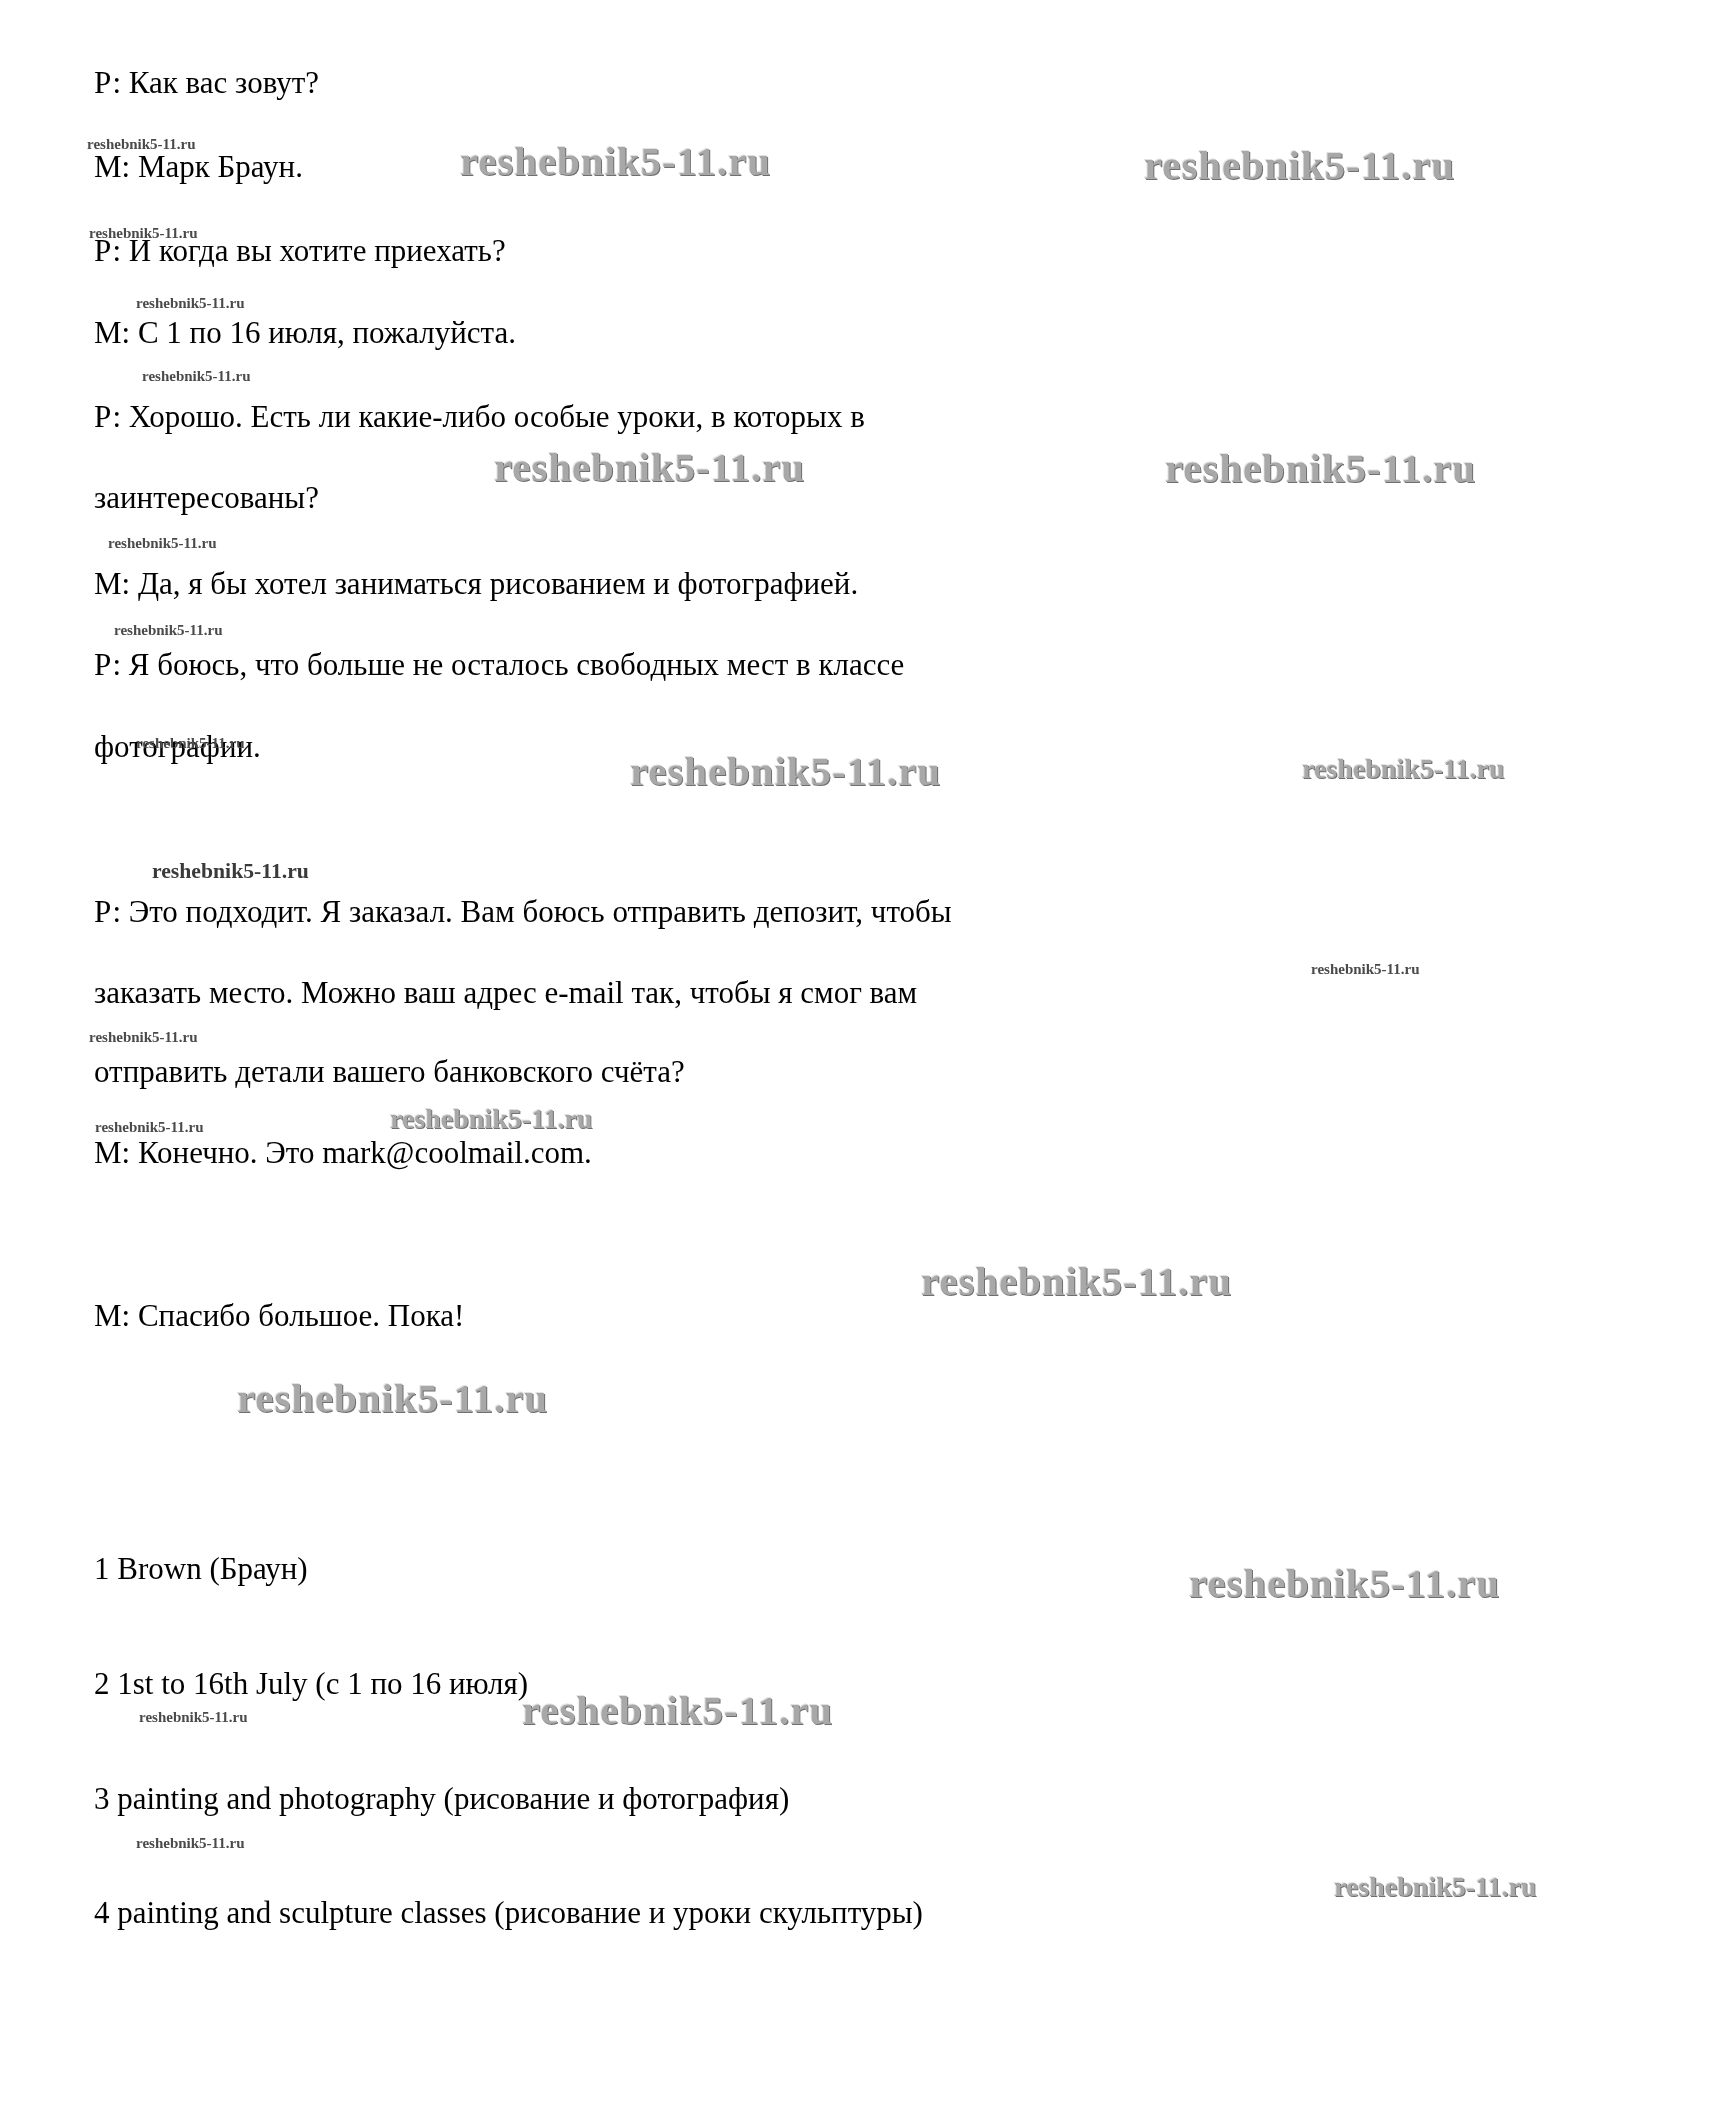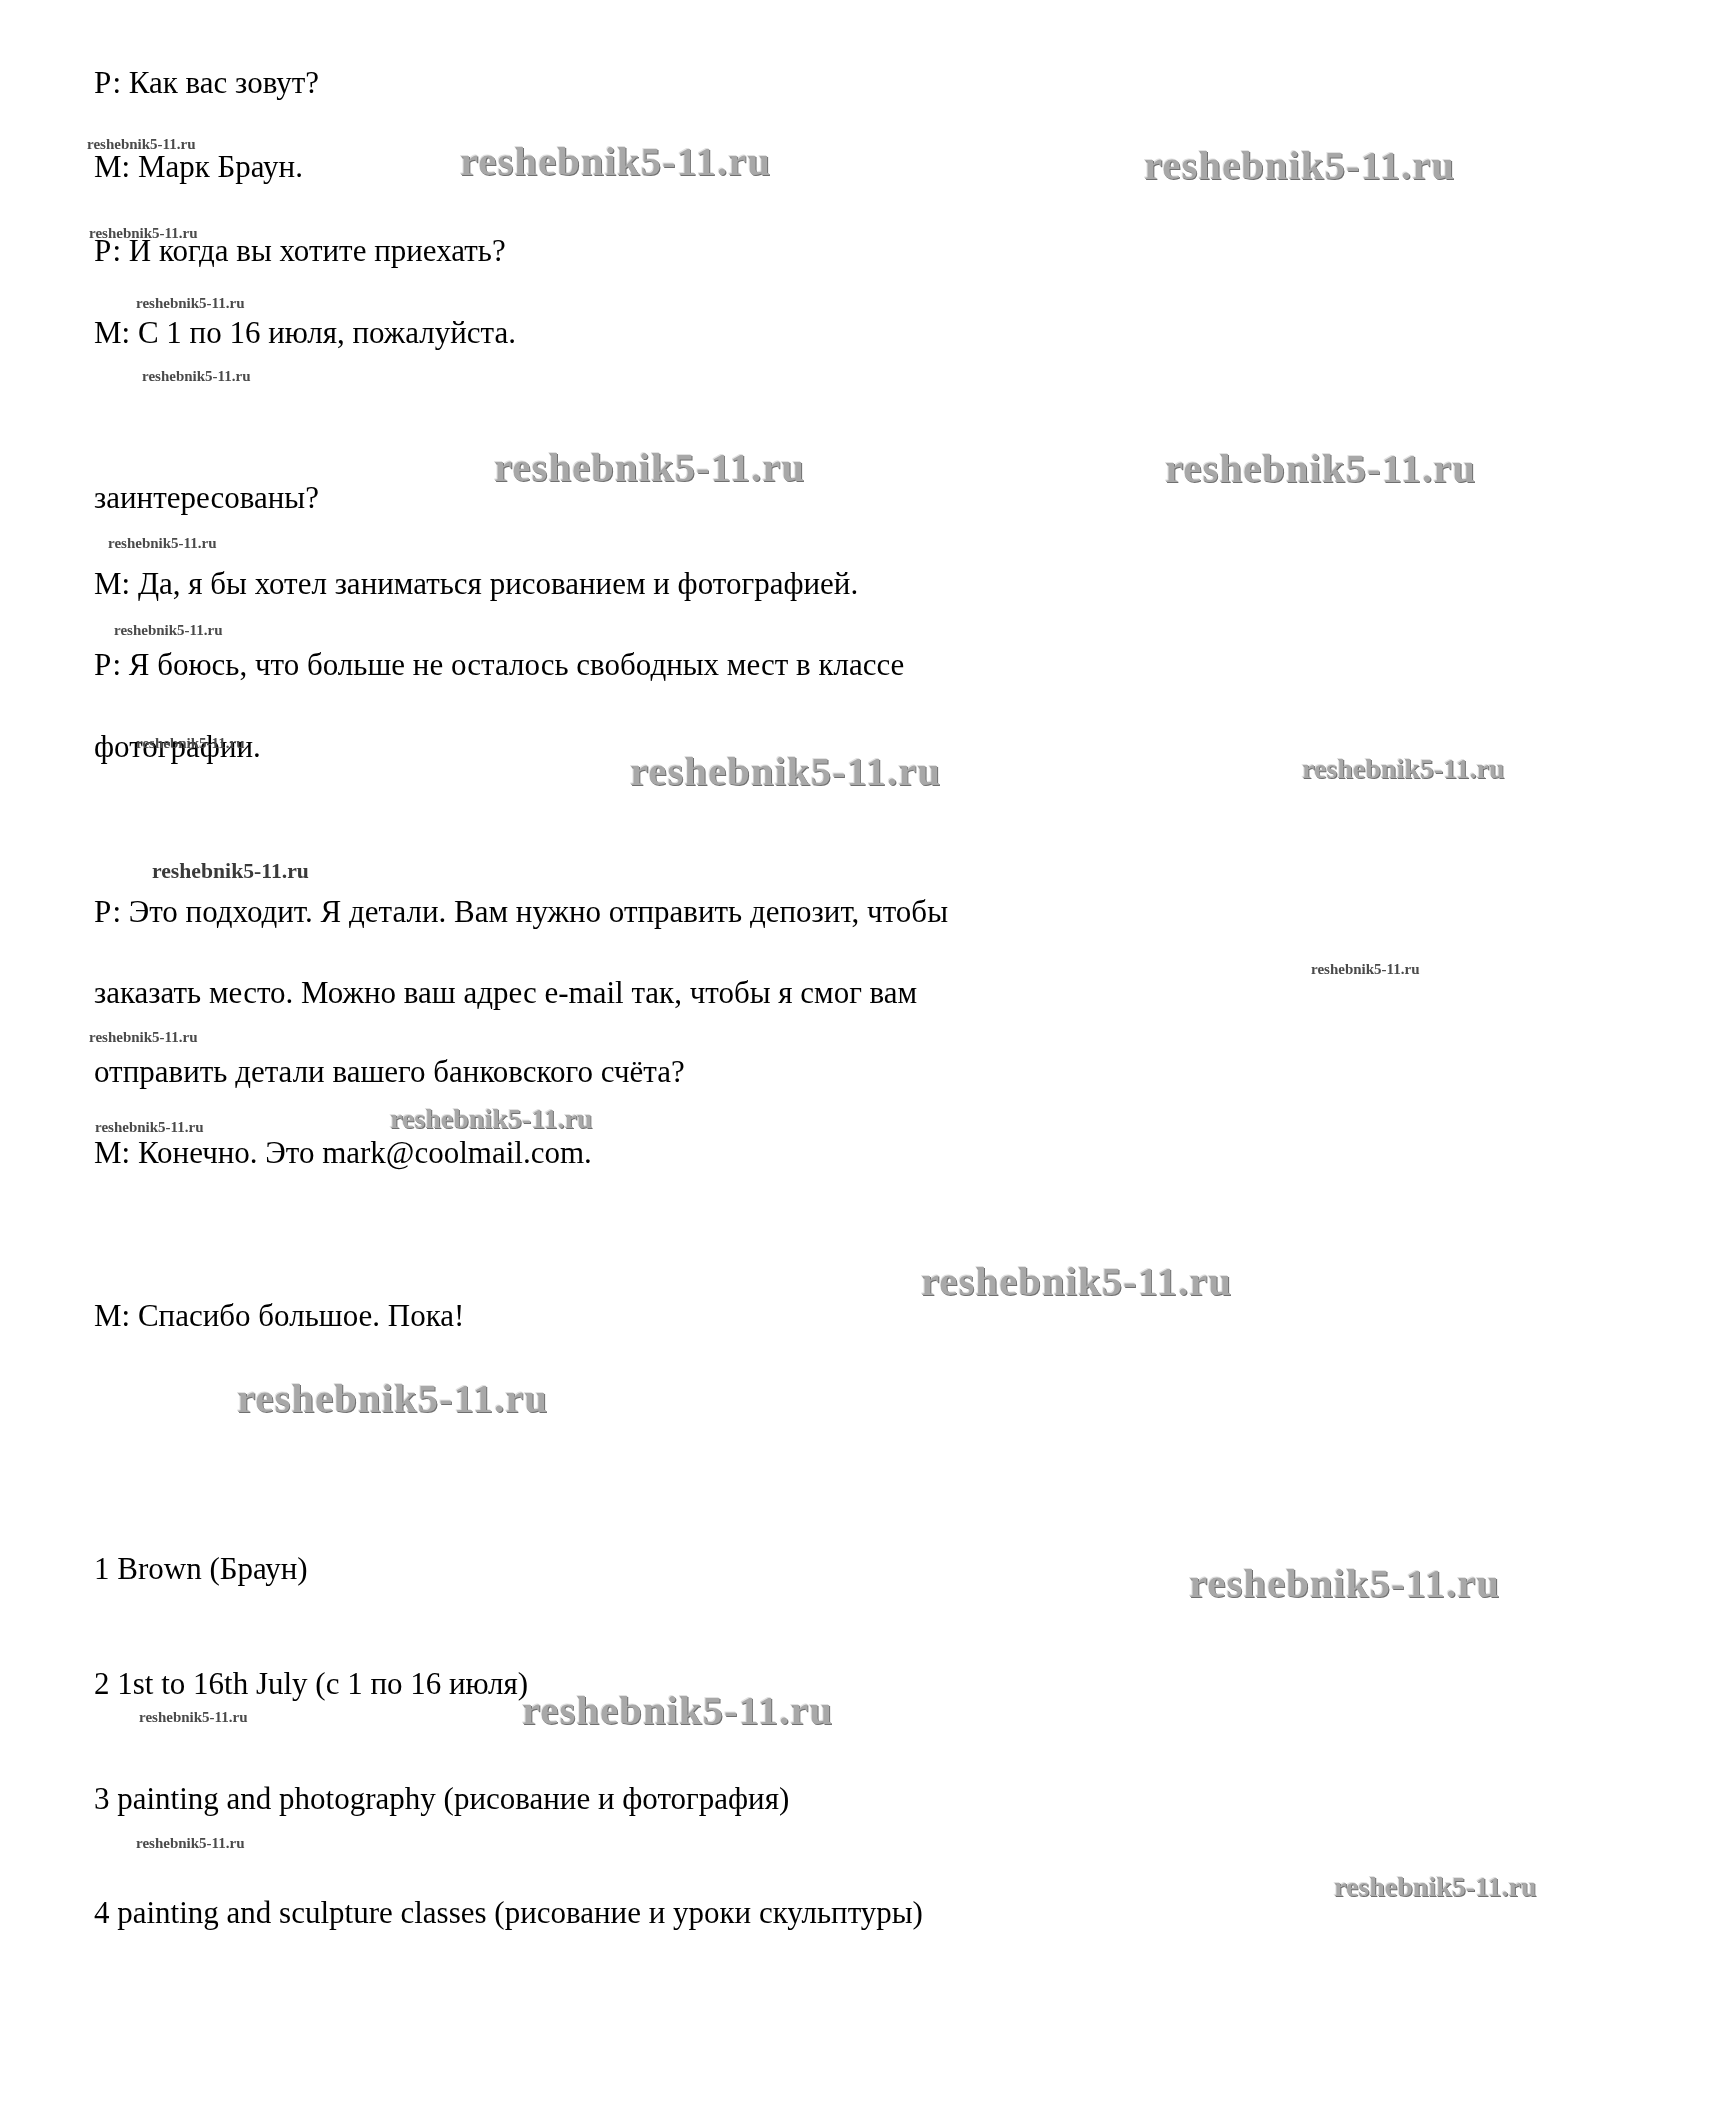--- a/index.html
+++ b/index.html
@@ -57,25 +57,26 @@
 </style>
 </head>
 <body>
 
 <div class="page">
 
   <div class="line" style="top:65px">Р: Как вас зовут?</div>
   <div class="line" style="top:149px">М: Марк Браун.</div>
   <div class="line" style="top:233px">Р: И когда вы хотите приехать?</div>
   <div class="line" style="top:315px">М: С 1 по 16 июля, пожалуйста.</div>
+  <div class="line" style="top:399px">Р: Хорошо. Есть ли какие-либо особые уроки, в которых в</div>
   <div class="line" style="top:480px">заинтересованы?</div>
   <div class="line" style="top:566px">М: Да, я бы хотел заниматься рисованием и фотографией.</div>
   <div class="line" style="top:647px">Р: Я боюсь, что больше не осталось свободных мест в классе</div>
   <div class="line" style="top:729px">фотографии.</div>
-  <div class="line" style="top:894px">Р: Это подходит. Я детали. Вам нужно отправить депозит, чтобы</div>
+  <div class="line" style="top:894px">Р: Это подходит. Я заказал. Вам боюсь отправить депозит, чтобы</div>
   <div class="line" style="top:975px">заказать место. Можно ваш адрес e-mail так, чтобы я смог вам</div>
   <div class="line" style="top:1054px">отправить детали вашего банковского счёта?</div>
   <div class="line" style="top:1135px">М: Конечно. Это mark@coolmail.com.</div>
   <div class="line" style="top:1298px">М: Спасибо большое. Пока!</div>
 
   <div class="line" style="top:1551px">1 Brown (Браун)</div>
   <div class="line" style="top:1666px">2 1st to 16th July (с 1 по 16 июля)</div>
   <div class="line" style="top:1781px">3 painting and photography (рисование и фотография)</div>
   <div class="line" style="top:1895px">4 painting and sculpture classes (рисование и уроки скульптуры)</div>
 

